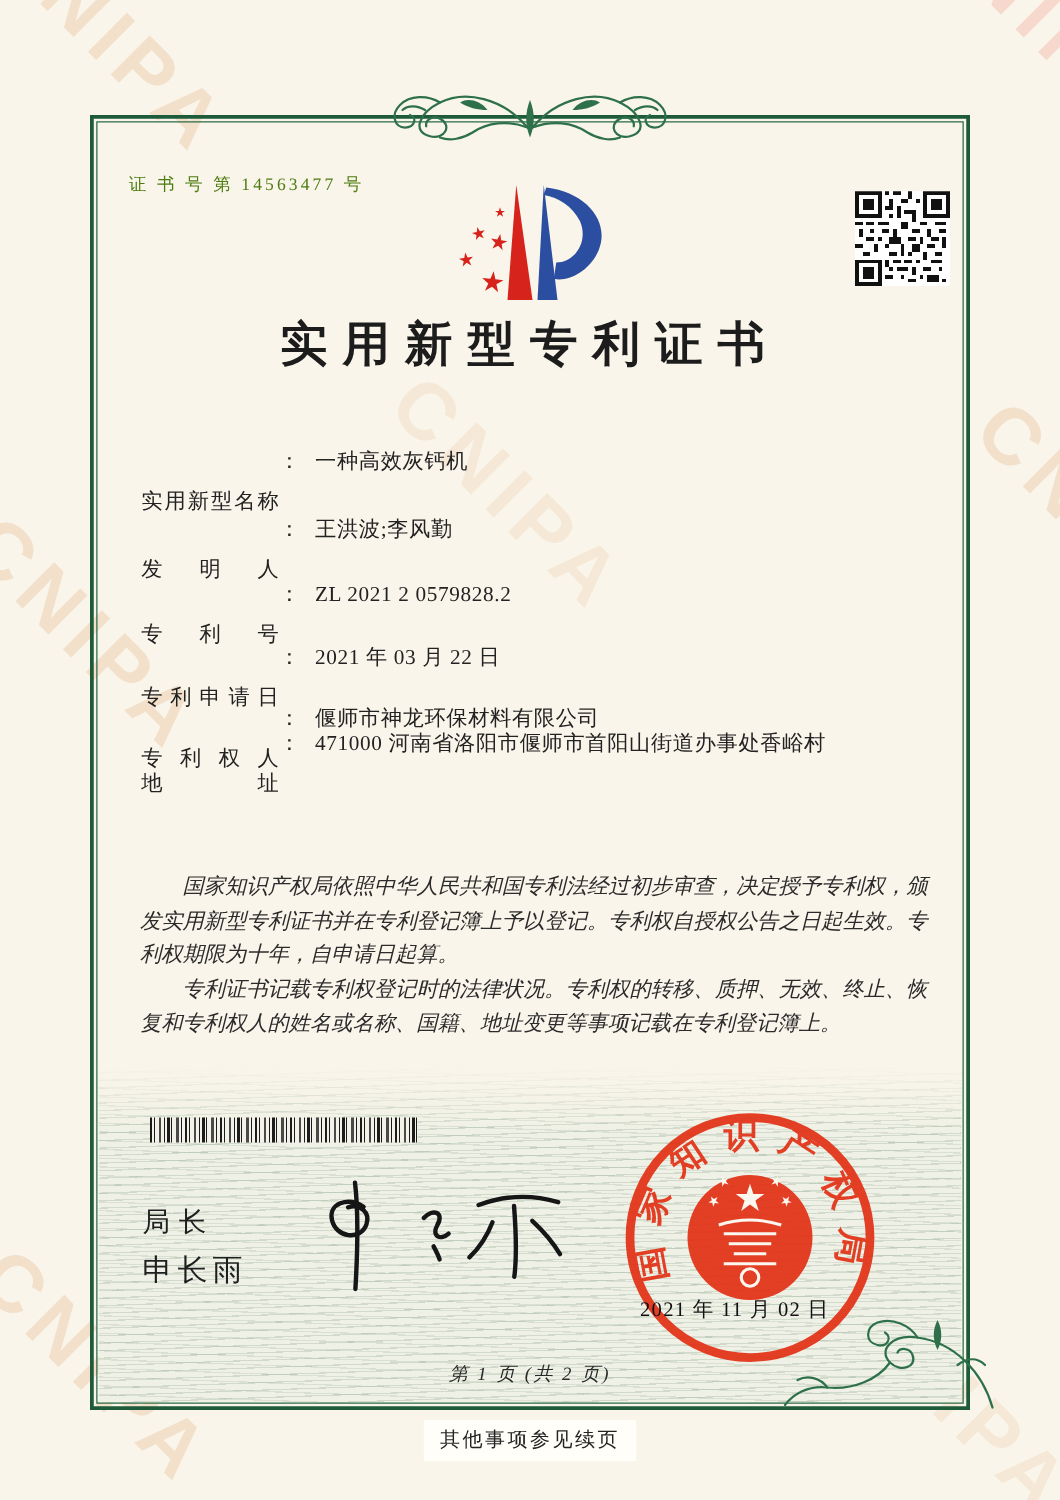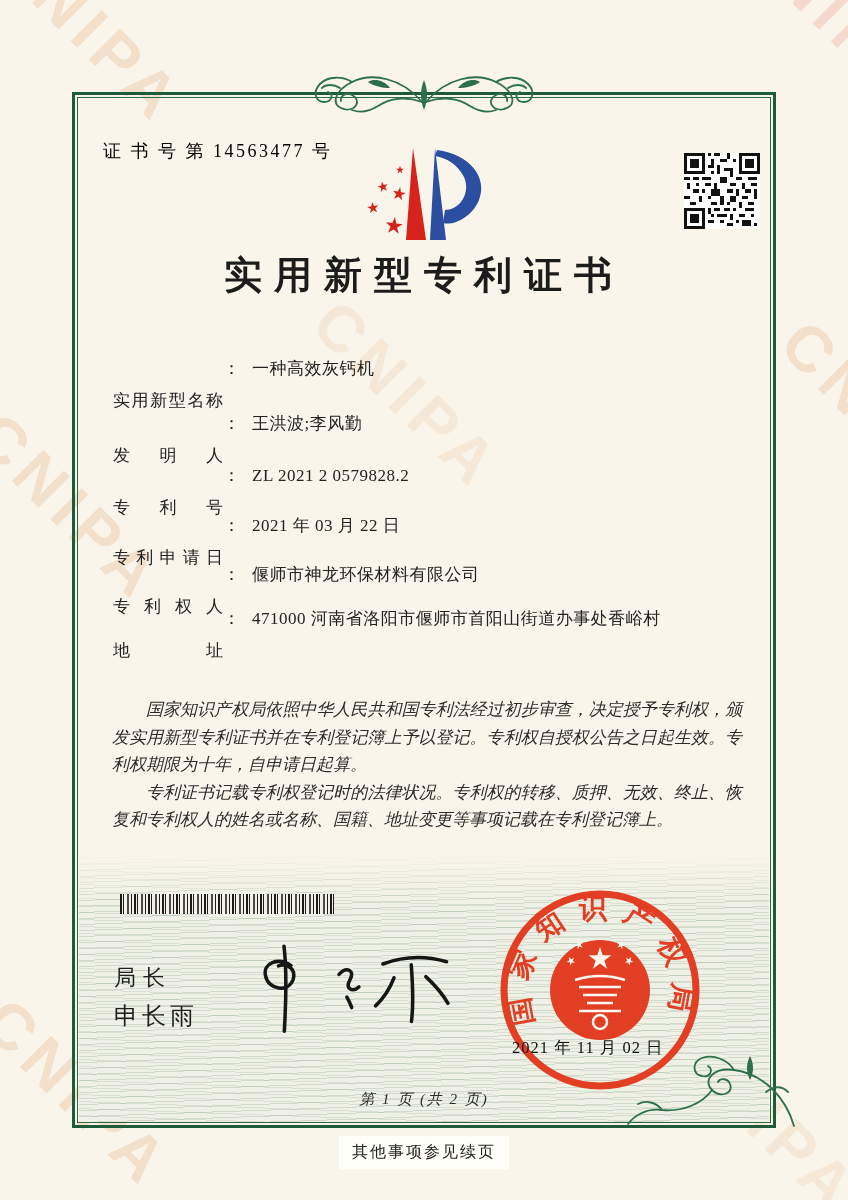--- a/index.html
+++ b/index.html
@@ -23,21 +23,21 @@
   
   .guilloche { position:absolute; left:79px; top:852px; width:690px; height:270px; z-index:1;
     background-image:
       linear-gradient(180deg,#faf5ea 0,rgba(250,245,234,0) 52px),
       repeating-linear-gradient(178deg, rgba(138,164,140,.30) 0 1px, rgba(0,0,0,0) 1px 6px),
       repeating-linear-gradient(182deg, rgba(138,164,140,.22) 0 1px, rgba(0,0,0,0) 1px 7px);
     background-color:#f0f1e6; }
 
   .content { position:absolute; inset:0; z-index:4; }
 
-  .cert-no { position:absolute; left:103px; top:139px; font-size:18px; letter-spacing:2.5px; color:#000000; }
+  .cert-no { position:absolute; left:103px; top:139px; font-size:14px; letter-spacing:2.5px; color:#4d7c0f; }
 
   .logo { position:absolute; left:348px; top:130px; }
   .qr { position:absolute; left:684px; top:153px; }
 
   .title { position:absolute; left:72px; right:72px; top:250px; text-align:center;
            font-size:38px; font-weight:bold; letter-spacing:12px; color:#1c1c1c; }
 
   .row { position:absolute; left:113px; font-size:17px; color:#222; white-space:nowrap; }
   .row .lbl { display:inline-block; width:110px; text-align:justify; text-align-last:justify; vertical-align:top;margin-top:32px; }
   .row .colon { display:inline-block; }
@@ -221,21 +221,21 @@
     </div>
     <div class="row" style="top:464px">
       <span class="lbl">专利号</span><span class="colon">：</span><span class="val">ZL 2021 2 0579828.2</span>
     </div>
     <div class="row" style="top:514px">
       <span class="lbl">专利申请日</span><span class="colon">：</span><span class="val">2021 年 03 月 22 日</span>
     </div>
     <div class="row" style="top:563px">
       <span class="lbl">专利权人</span><span class="colon">：</span><span class="val">偃师市神龙环保材料有限公司</span>
     </div>
-    <div class="row" style="top:607px">
+    <div class="row" style="top:583px">
       <span class="lbl">地址</span><span class="colon">：</span><span class="val">471000 河南省洛阳市偃师市首阳山街道办事处香峪村</span>
     </div>
 
     <div class="body-text">
       <p>国家知识产权局依照中华人民共和国专利法经过初步审查，决定授予专利权，颁发实用新型专利证书并在专利登记簿上予以登记。专利权自授权公告之日起生效。专利权期限为十年，自申请日起算。</p>
       <p>专利证书记载专利权登记时的法律状况。专利权的转移、质押、无效、终止、恢复和专利权人的姓名或名称、国籍、地址变更等事项记载在专利登记簿上。</p>
     </div>
 
     <div class="barcode"></div>
 

